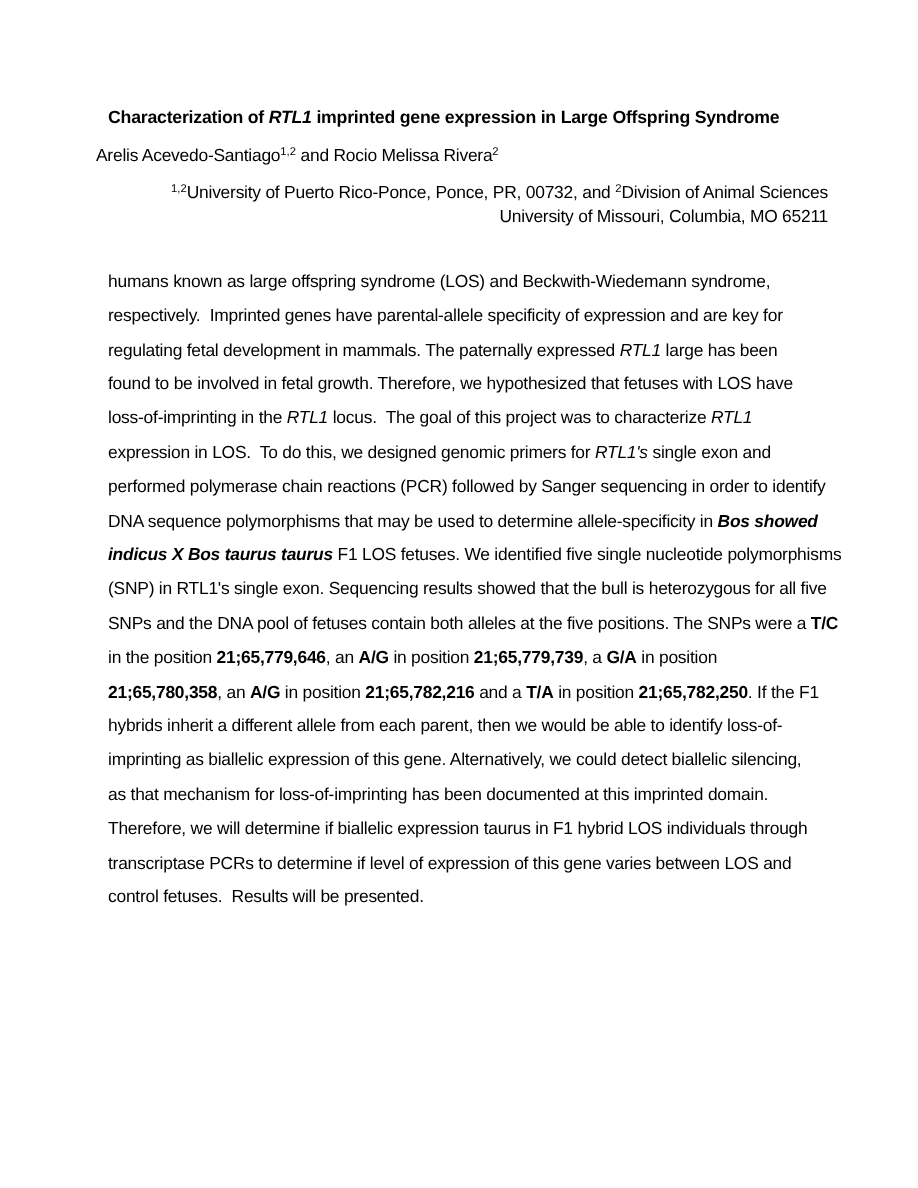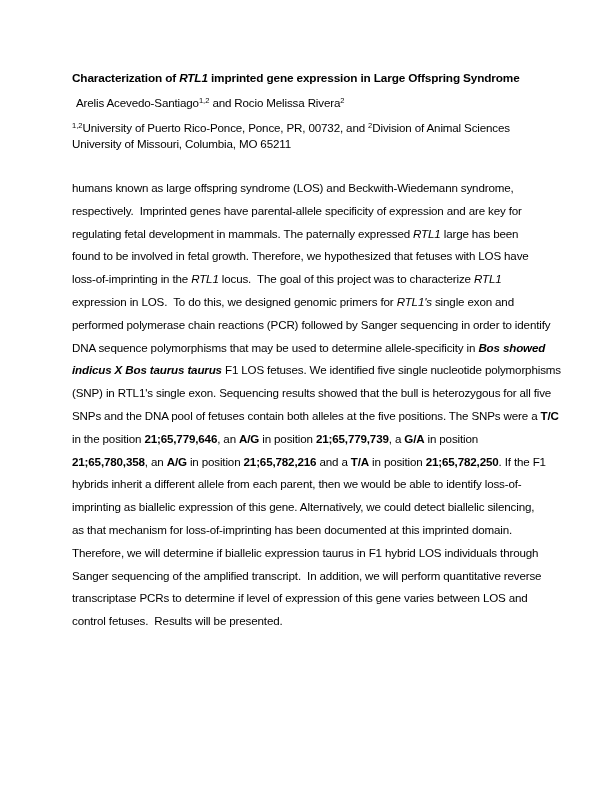--- a/index.html
+++ b/index.html
@@ -20,30 +20,31 @@
     position: absolute;
     left: 72px;
     top: 71px;
     width: 480px;
     font-weight: bold;
     font-size: 11.8px;
     white-space: pre;
   }
   .authors {
     position: absolute;
-    left: 76px;
+    left: 64px;
     top: 96px;
     width: 480px;
     white-space: pre;
   }
   .affiliations {
     position: absolute;
     left: 72px;
     top: 118px;
     width: 480px;
+    text-align: right;
   }
   .affiliations .tline { line-height: 15.5px; white-space: pre; }
   .abstract {
     position: absolute;
     left: 72px;
     top: 177px;
     width: 500px;
   }
   .abstract .tline { line-height: 22.8px; height: 22.8px; white-space: pre; }
   .b  { font-weight: bold; }
@@ -72,17 +73,16 @@
       <div class="tline"><span>DNA sequence polymorphisms that may be used to determine allele-specificity in </span><span class="bi">Bos showed</span></div>
       <div class="tline"><span class="bi">indicus X Bos taurus taurus</span><span> F1 LOS fetuses. We identified five single nucleotide polymorphisms</span></div>
       <div class="tline"><span>(SNP) in RTL1's single exon. Sequencing results showed that the bull is heterozygous for all five</span></div>
       <div class="tline"><span>SNPs and the DNA pool of fetuses contain both alleles at the five positions. The SNPs were a </span><span class="b">T/C</span></div>
       <div class="tline"><span>in the position </span><span class="b">21;65,779,646</span><span>, an </span><span class="b">A/G</span><span> in position </span><span class="b">21;65,779,739</span><span>, a </span><span class="b">G/A</span><span> in position</span></div>
       <div class="tline"><span class="b">21;65,780,358</span><span>, an </span><span class="b">A/G</span><span> in position </span><span class="b">21;65,782,216</span><span> and a </span><span class="b">T/A</span><span> in position </span><span class="b">21;65,782,250</span><span>. If the F1</span></div>
       <div class="tline"><span>hybrids inherit a different allele from each parent, then we would be able to identify loss-of-</span></div>
       <div class="tline"><span>imprinting as biallelic expression of this gene. Alternatively, we could detect biallelic silencing,</span></div>
       <div class="tline"><span>as that mechanism for loss-of-imprinting has been documented at this imprinted domain.</span></div>
       <div class="tline"><span>Therefore, we will determine if biallelic expression taurus in F1 hybrid LOS individuals through</span></div>
-      <div class="tline"><span>Sanger sequencing of the amplified transcript.  In addition, we will perform quantitative reverse</span></div>
       <div class="tline"><span>transcriptase PCRs to determine if level of expression of this gene varies between LOS and</span></div>
       <div class="tline"><span>control fetuses.  Results will be presented.</span></div>
     </div>
 </div>
 
 </body></html>

